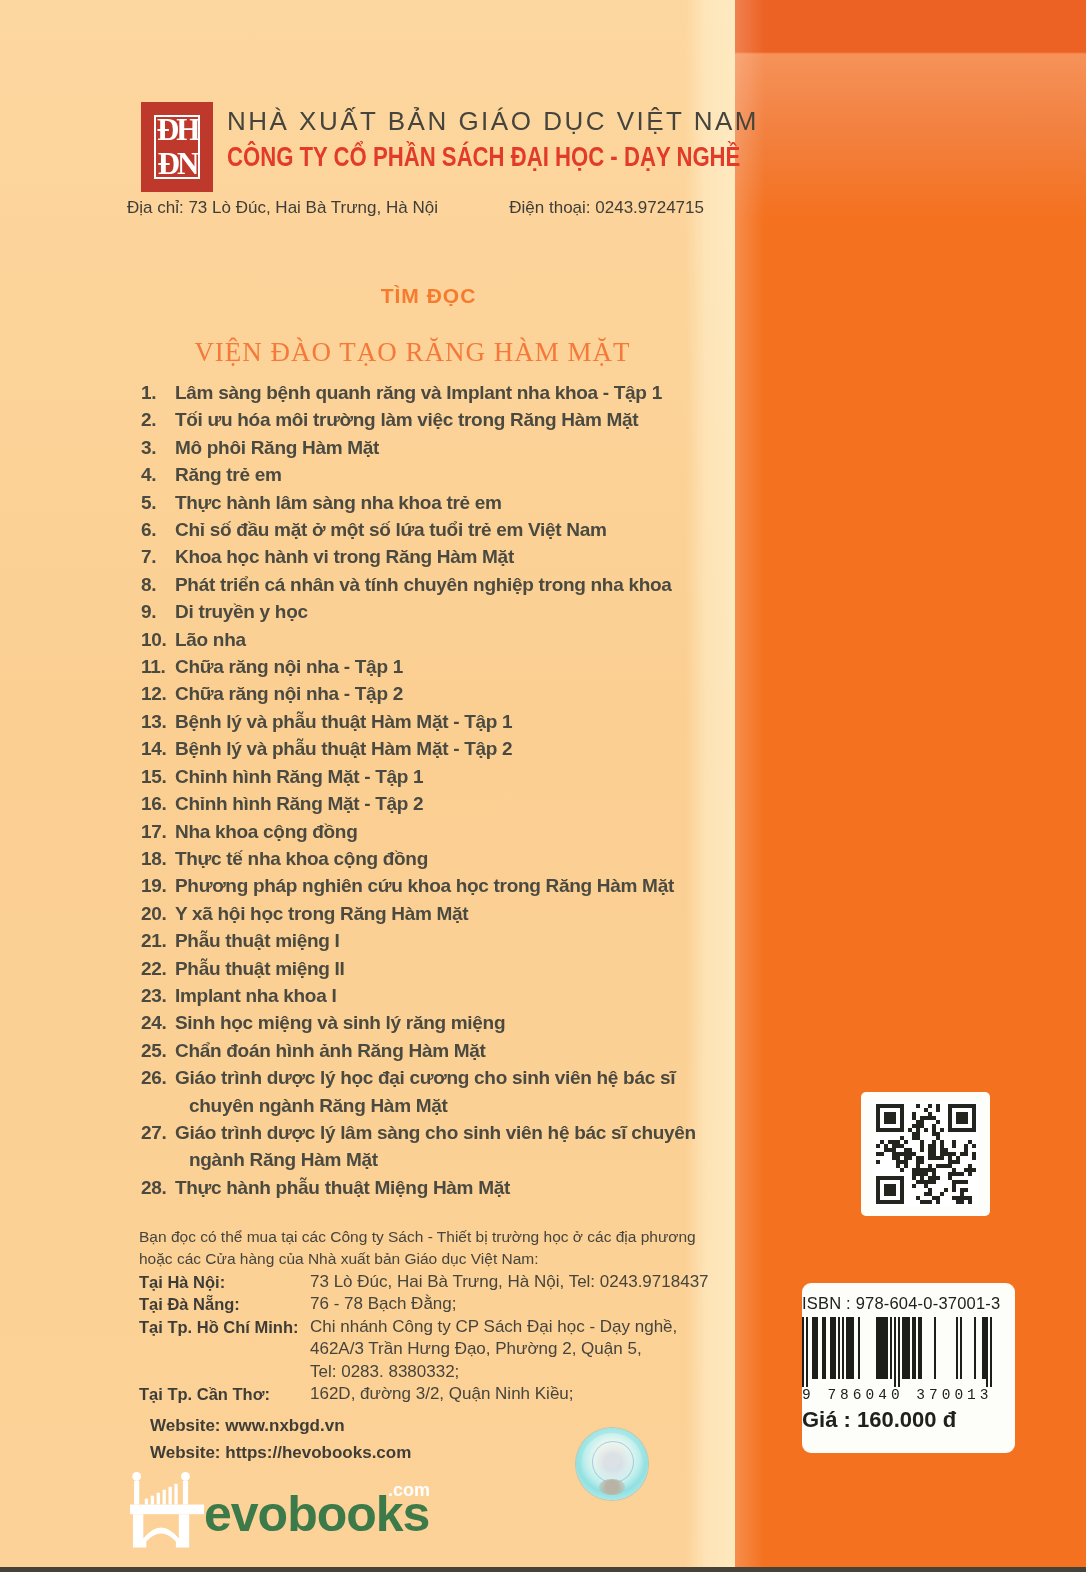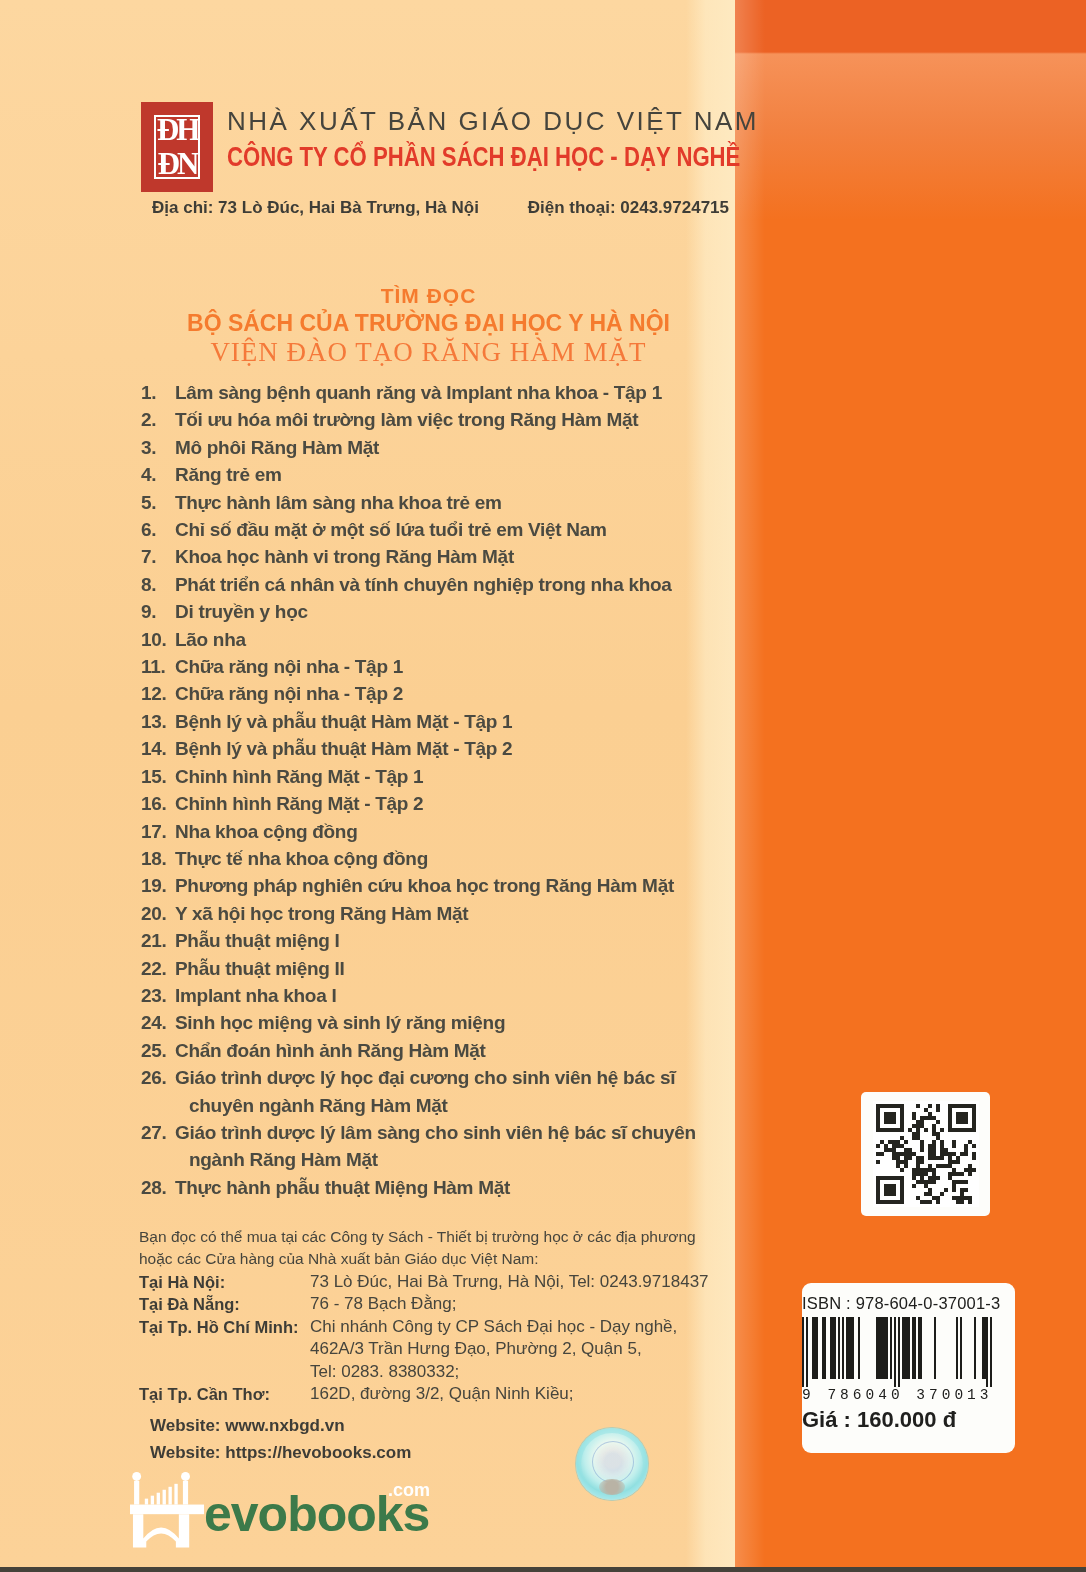--- a/index.html
+++ b/index.html
@@ -20,29 +20,29 @@
     background:#bf382c;padding:8px;box-sizing:border-box;border:5px solid #bf382c;}
   .pub-logo .inner{width:100%;height:100%;border:2px solid #fff;box-sizing:border-box;
     display:flex;flex-direction:column;align-items:center;justify-content:center;
     font-family:"Liberation Serif","DejaVu Serif",serif;font-weight:bold;color:#fff;
     font-size:31px;line-height:34px;letter-spacing:-3px;}
   .pub-name{position:absolute;left:227px;top:106px;width:500px;
     font-size:26px;letter-spacing:2.5px;color:#45443d;font-weight:400;white-space:nowrap;}
   .pub-company{position:absolute;left:227px;top:142px;white-space:nowrap;
     font-size:27px;font-weight:700;color:#e23b2a;transform:scaleX(.82);transform-origin:left center;
     letter-spacing:0;}
-  .addr-row{position:absolute;left:152px;top:198px;width:577px;display:flex;justify-content:space-between;
-    font-size:17px;font-weight:700;color:#3e3d37;white-space:nowrap;}
+  .addr-row{position:absolute;left:127px;top:198px;width:577px;display:flex;justify-content:space-between;
+    font-size:17px;font-weight:400;color:#3e3d37;white-space:nowrap;}
 
   
   .fr-title{position:absolute;left:140px;top:284px;width:577px;text-align:center;
     font-size:21px;font-weight:700;letter-spacing:1px;color:#f57b2e;}
   .fr-sub1{position:absolute;left:140px;top:310px;width:577px;text-align:center;
     font-size:23px;font-weight:700;color:#f57b2e;white-space:nowrap;}
-  .fr-sub2{position:absolute;left:140px;top:337px;width:577px;text-align:center;
+  .fr-sub2{position:absolute;left:124px;top:337px;width:577px;text-align:center;
     font-family:"Liberation Serif","DejaVu Serif",serif;
     font-size:27px;font-weight:400;letter-spacing:1px;color:#f5793a;white-space:nowrap;}
 
   .book-list{position:absolute;left:141px;top:379px;width:582px;
     font-size:19px;font-weight:700;color:#4b4a41;letter-spacing:-.3px;}
   .book-row{display:flex;line-height:27.4px;}
   .book-num{flex:0 0 34px;}
   .book-title{flex:1;white-space:nowrap;}
   .book-title .cont{display:block;white-space:nowrap;margin-left:14px;}
 
@@ -98,21 +98,20 @@
     </div>
   </div>
   <div class="pub-name">NHÀ XUẤT BẢN GIÁO DỤC VIỆT NAM</div>
   <div class="pub-company">CÔNG TY CỔ PHẦN SÁCH ĐẠI HỌC - DẠY NGHỀ</div>
   <div class="addr-row">
     <span>Địa chỉ: 73 Lò Đúc, Hai Bà Trưng, Hà Nội</span>
     <span>Điện thoại: 0243.9724715</span>
   </div>
 
   <div class="fr-title">TÌM ĐỌC</div>
-  <div class="fr-sub1">BỘ SÁCH CỦA TRƯỜNG ĐẠI HỌC Y HÀ NỘI</div>
   <div class="fr-sub2">VIỆN ĐÀO TẠO RĂNG HÀM MẶT</div>
   <div class="book-list" id="book-list">
       <div class="book-row">
         <span class="book-num">1.</span>
         <span class="book-title">Lâm sàng bệnh quanh răng và Implant nha khoa - Tập 1</span>
       </div>
       <div class="book-row">
         <span class="book-num">2.</span>
         <span class="book-title">Tối ưu hóa môi trường làm việc trong Răng Hàm Mặt</span>
       </div>

